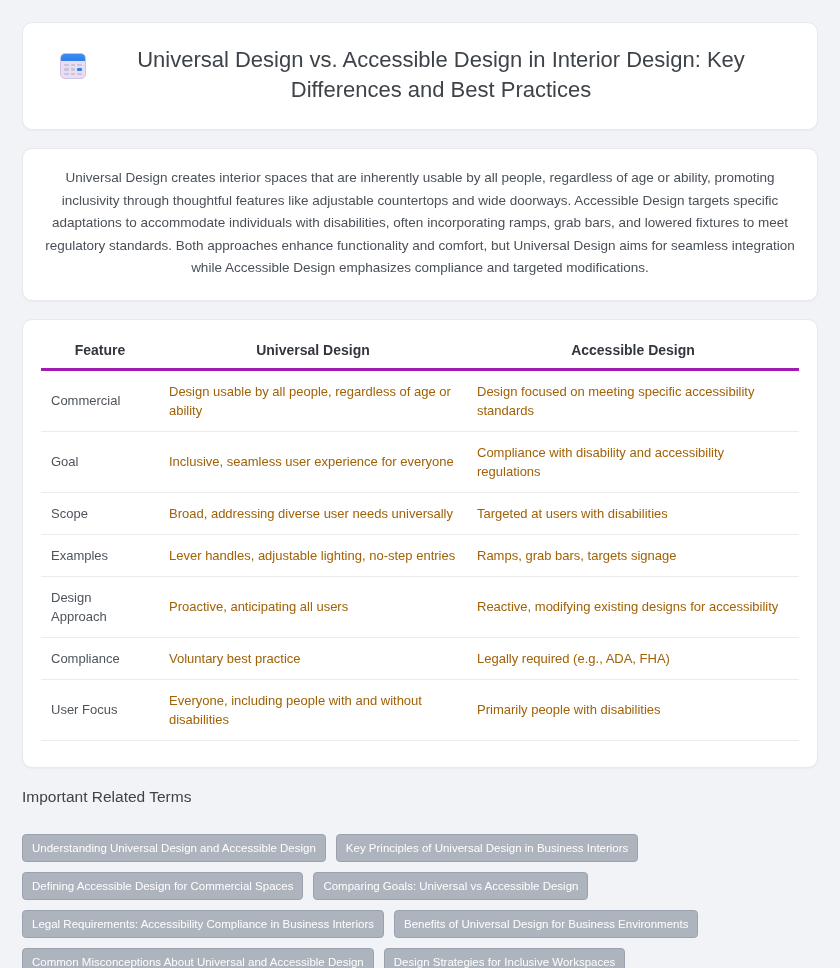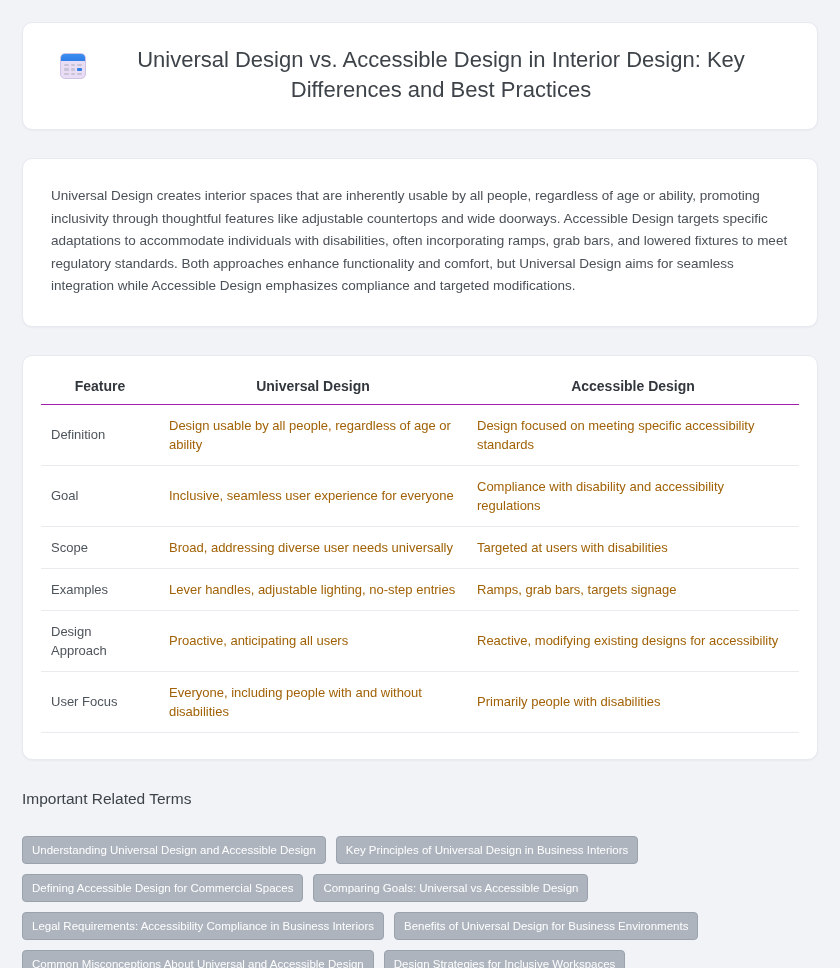--- a/index.html
+++ b/index.html
@@ -9,21 +9,21 @@
     background: #f1f3f7;
     font-family: "Liberation Sans", sans-serif;
     -webkit-font-smoothing: antialiased;
   }
   .page {
     width: 840px;
     height: 968px;
     padding: 22px;
     display: flex;
     flex-direction: column;
-    gap: 28px;
+    gap: 18px;
     background: #f1f3f7;
   }
   .card {
     background: #ffffff;
     border: 1px solid #e6e9ef;
     border-radius: 10px;
     box-shadow: 0 1px 2px rgba(16,24,40,0.04);
   }
 
   
@@ -68,40 +68,40 @@
     font-size: 22px;
     line-height: 30px;
     font-weight: 400;
     color: #3d4349;
     text-align: center;
   }
 
   
   .intro-card { padding: 18px 20px 20px 20px; }
   .intro-text {
-    margin: 8px;
+    margin: 0;
     font-size: 13.5px;
     line-height: 22.5px;
     color: #4a5057;
-    text-align: left;
+    text-align: center;
   }
 
   
   .table-card { padding: 18px 18px 26px 18px; }
   table.cmp {
     width: 100%;
     border-collapse: collapse;
     table-layout: fixed;
   }
   table.cmp th {
     font-size: 14px;
     font-weight: bold;
     color: #32373d;
     padding: 4px 10px 10px 10px;
-    border-bottom: 1px solid #a21caf;
+    border-bottom: 3px solid #a21caf;
     text-align: center;
   }
   table.cmp th.col-feature { text-align: center; width: 118px; }
   table.cmp th.col-b { width: 308px; }
   table.cmp th.col-c { width: auto; }
   table.cmp td {
     font-size: 13px;
     line-height: 19px;
     color: #a16207;
     padding: 11px 10px;
@@ -167,21 +167,21 @@
     <table class="cmp">
       <thead>
         <tr>
           <th class="col-feature">Feature</th>
           <th class="col-b">Universal Design</th>
           <th class="col-c">Accessible Design</th>
         </tr>
       </thead>
       <tbody>
         <tr>
-          <td class="feature">Definition</td>
+          <td class="feature">Commercial</td>
           <td>Design usable by all people, regardless of age or ability</td>
           <td>Design focused on meeting specific accessibility standards</td>
         </tr>
         <tr>
           <td class="feature">Goal</td>
           <td>Inclusive, seamless user experience for everyone</td>
           <td>Compliance with disability and accessibility regulations</td>
         </tr>
         <tr>
           <td class="feature">Scope</td>
@@ -192,20 +192,25 @@
           <td class="feature">Examples</td>
           <td>Lever handles, adjustable lighting, no-step entries</td>
           <td>Ramps, grab bars, targets signage</td>
         </tr>
         <tr>
           <td class="feature">Design Approach</td>
           <td>Proactive, anticipating all users</td>
           <td>Reactive, modifying existing designs for accessibility</td>
         </tr>
         <tr>
+          <td class="feature">Compliance</td>
+          <td>Voluntary best practice</td>
+          <td>Legally required (e.g., ADA, FHA)</td>
+        </tr>
+        <tr>
           <td class="feature">User Focus</td>
           <td>Everyone, including people with and without disabilities</td>
           <td>Primarily people with disabilities</td>
         </tr>
       </tbody>
     </table>
   </div>
 
   <div class="terms-section">
     <h2 class="terms-title">Important Related Terms</h2>

